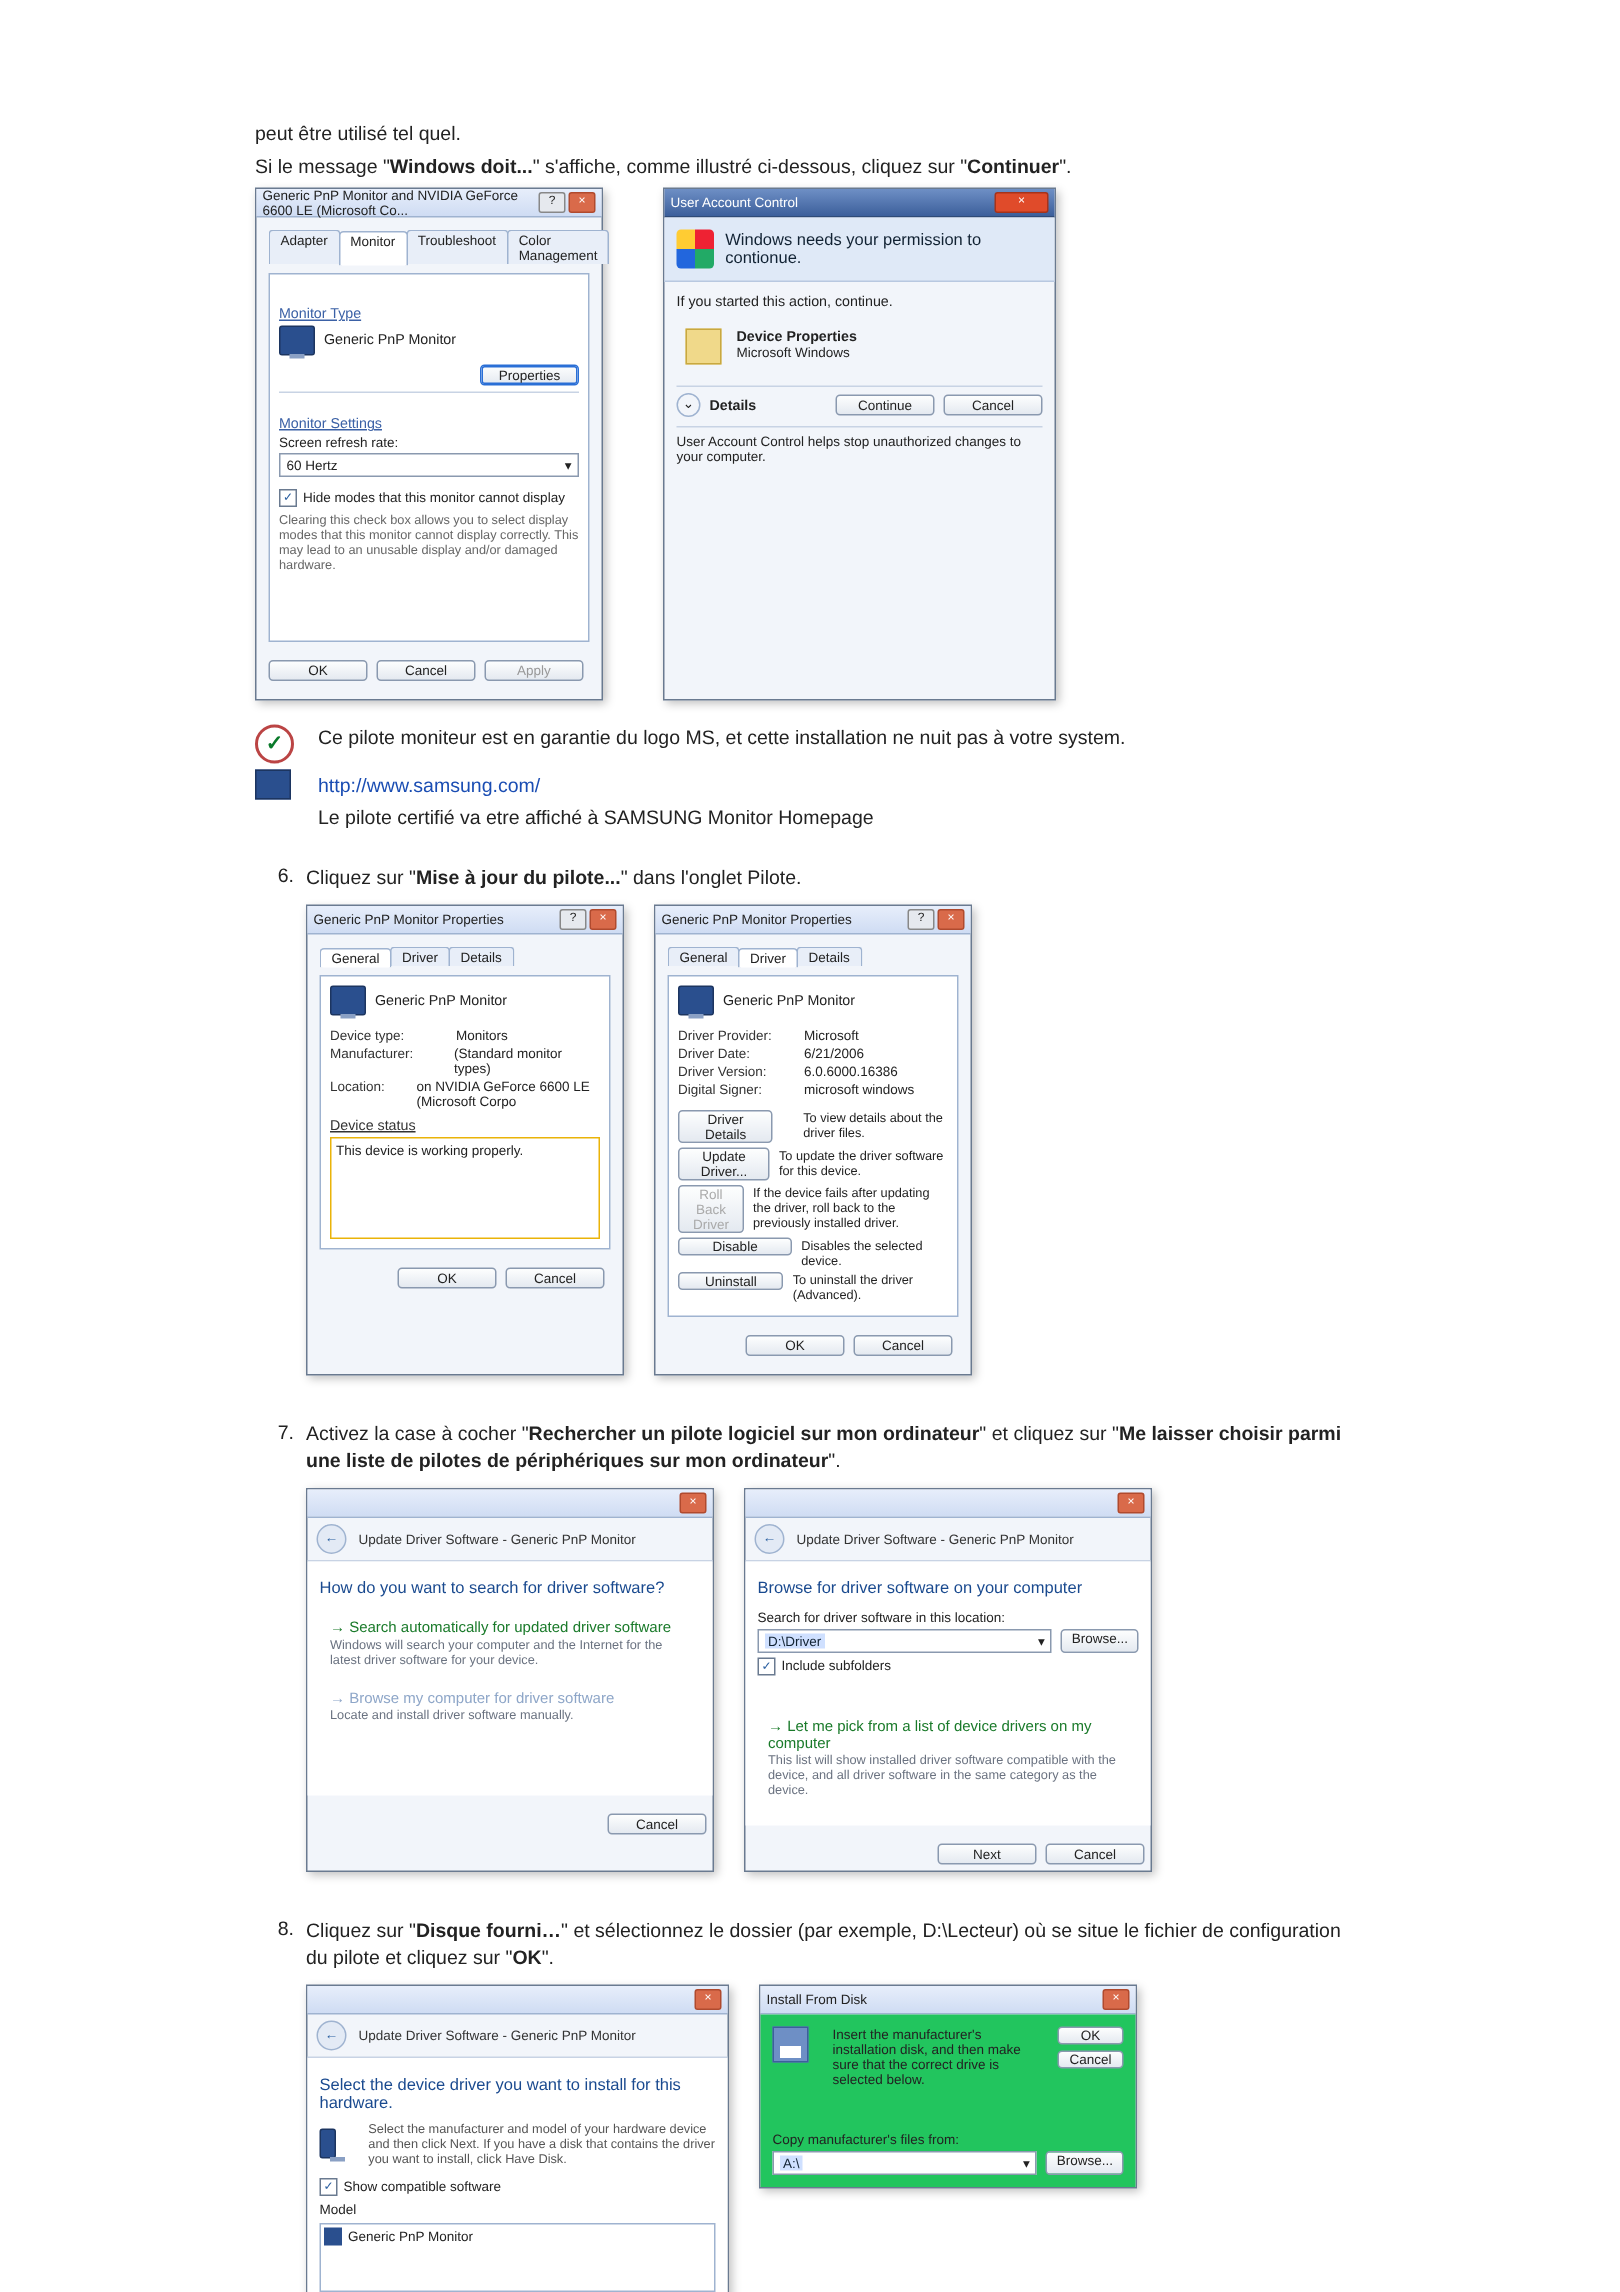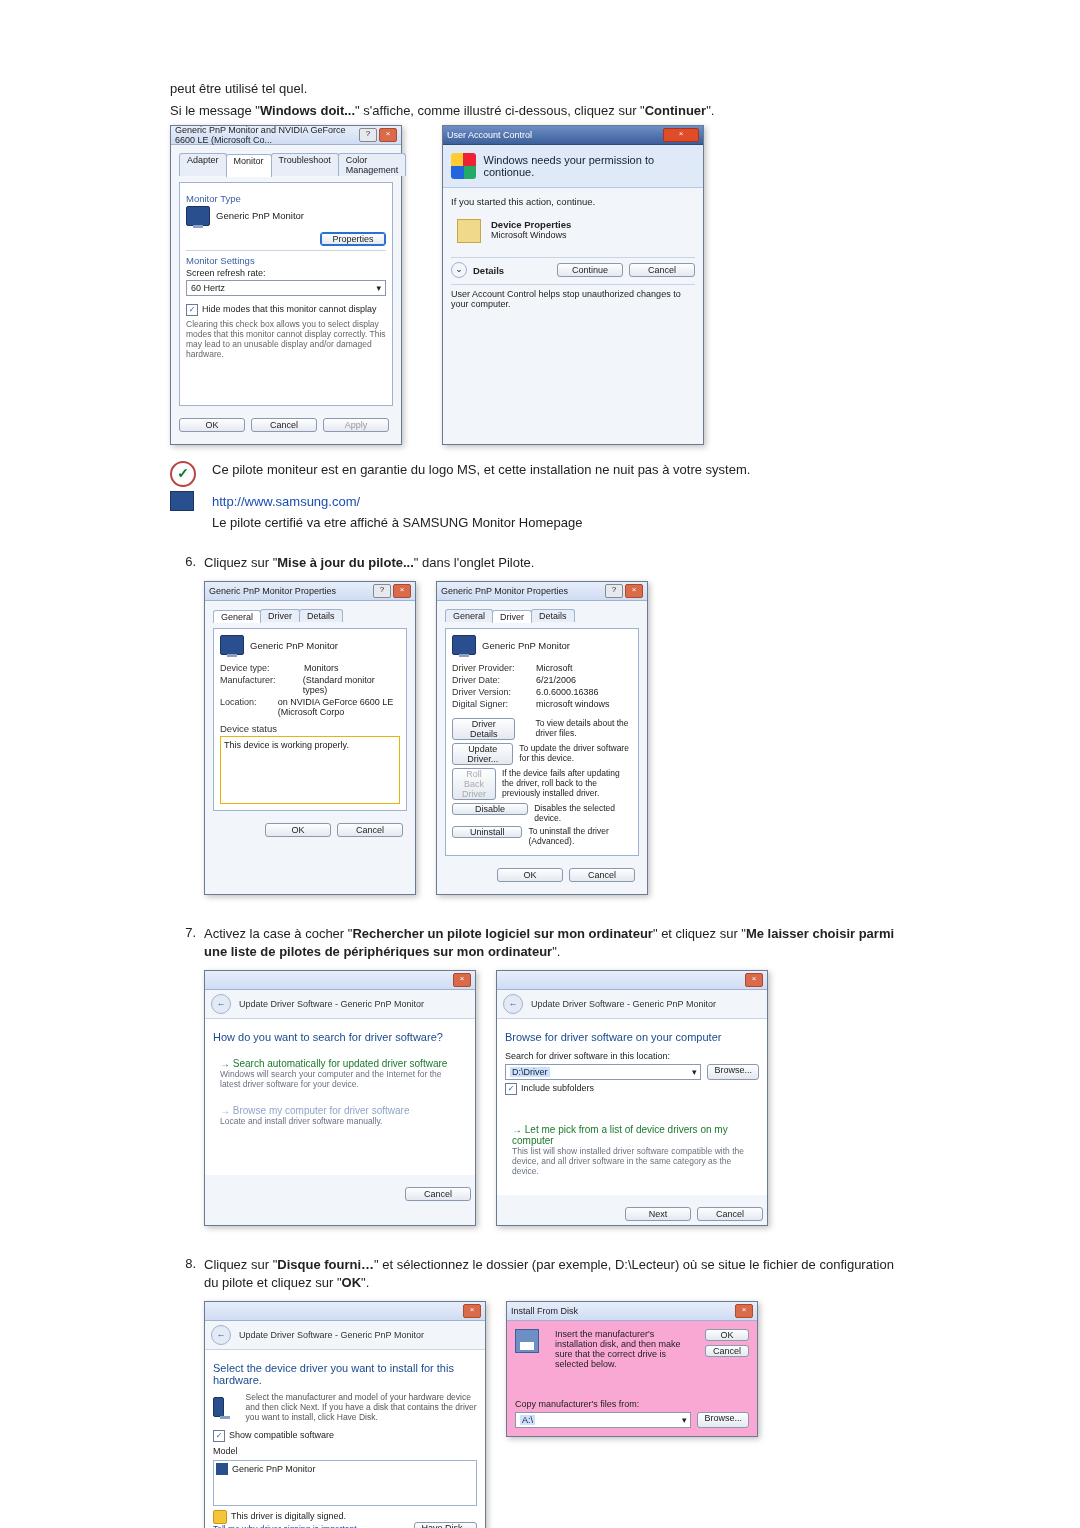--- a/index.html
+++ b/index.html
@@ -40,21 +40,21 @@
   .field-row { display:flex; gap:6px; font-size:9px; margin:2px 0; }
   .field-row .lbl { width: 78px; color:#333; }
   .select { border:1px solid #8a99af; background:#fff; height:14px; display:flex; align-items:center; justify-content:space-between; padding:0 4px; font-size:9px; }
   .mon-icon { width:22px; height:18px; background:#2a4f8e; border:1px solid #1c3560; display:inline-block; vertical-align:middle; margin-right:6px; border-radius:2px; position:relative; }
   .mon-icon::after { content:""; position:absolute; bottom:-3px; left:6px; width:10px; height:3px; background:#8aa0c4; }
   .shield { width:26px; height:26px; display:inline-block; background: conic-gradient(#e23 0 25%, #2a6 25% 50%, #26d 50% 75%, #fc3 75% 100%); border-radius:3px; margin-right:8px; vertical-align:middle; }
   .note-row { display:flex; align-items:flex-start; gap:12px; margin: 16px 0 8px 34px; }
   .note-icons { flex:none; width:30px; }
   .check-badge { width:22px; height:22px; border:2px solid #b44; border-radius:50%; color:#0a7a2a; font-weight:bold; text-align:center; line-height:20px; font-size:14px; margin-bottom:4px; }
   .mini-mon { width:22px; height:18px; background:#2a4f8e; border:1px solid #1c3560; }
-  .group-title { color:#3b61a6; font-size:9.5px; margin:4px 0 2px 0; }
+  .group-title { color:#3b61a6; font-size:9.5px; margin:15px 0 2px 0;text-decoration:underline; }
   .sep { border-top:1px solid #c8d3e4; margin:4px 0; }
   .wiz-back { display:flex; align-items:center; gap:8px; padding:4px 6px; border-bottom:1px solid #c8d3e4; font-size:9px; color:#2a5; }
   .wiz-back .arrow { width:18px; height:18px; border-radius:50%; background:#e3eaf5; border:1px solid #9fb3d0; color:#2a5fa0; text-align:center; line-height:16px; }
   .opt { border:1px solid transparent; padding:4px 6px; margin:6px 0; }
   .opt .hdr { color:#1860c0; font-size:10px; }
   .opt .sub { color:#6a7280; font-size:8.5px; }
   .opt.dim .hdr { color:#8ea6c8; }
   .check { width:10px; height:10px; border:1px solid #6a7a90; background:#fff; display:inline-block; vertical-align:middle; margin-right:4px; text-align:center; font-size:8px; line-height:9px; color:#2a5fa0; }
   .list-box { border:1px solid #9fb3d0; background:#fff; height:40px; margin:4px 0; font-size:9px; padding:2px; }
   .blue-sel { background:#cfe0ff; color:#123; }
@@ -404,21 +404,21 @@
 
     </div>
 
     <div class="win" style="width:250px; align-self:flex-start;">
       <div class="titlebar">
         <span>Install From Disk</span>
         <div class="title-ctrls">
             <span class="ctrl close">×</span>
           </div>
       </div>
-      <div class="inner" style="background:#f9a8d4;">
+      <div class="inner" style="background:#22c55e;">
         <div style="display:flex; gap:8px;">
           <span class="floppy"></span>
           <span style="font-size:9px; flex:1;">Insert the manufacturer's installation disk, and then make sure that the correct drive is selected below.</span>
           <div style="display:flex; flex-direction:column; gap:4px;">
             <span class="btn sm">OK</span>
             <span class="btn sm">Cancel</span>
           </div>
         </div>
         <div style="height:30px;"></div>
         <div style="font-size:9px;">Copy manufacturer's files from:</div>

